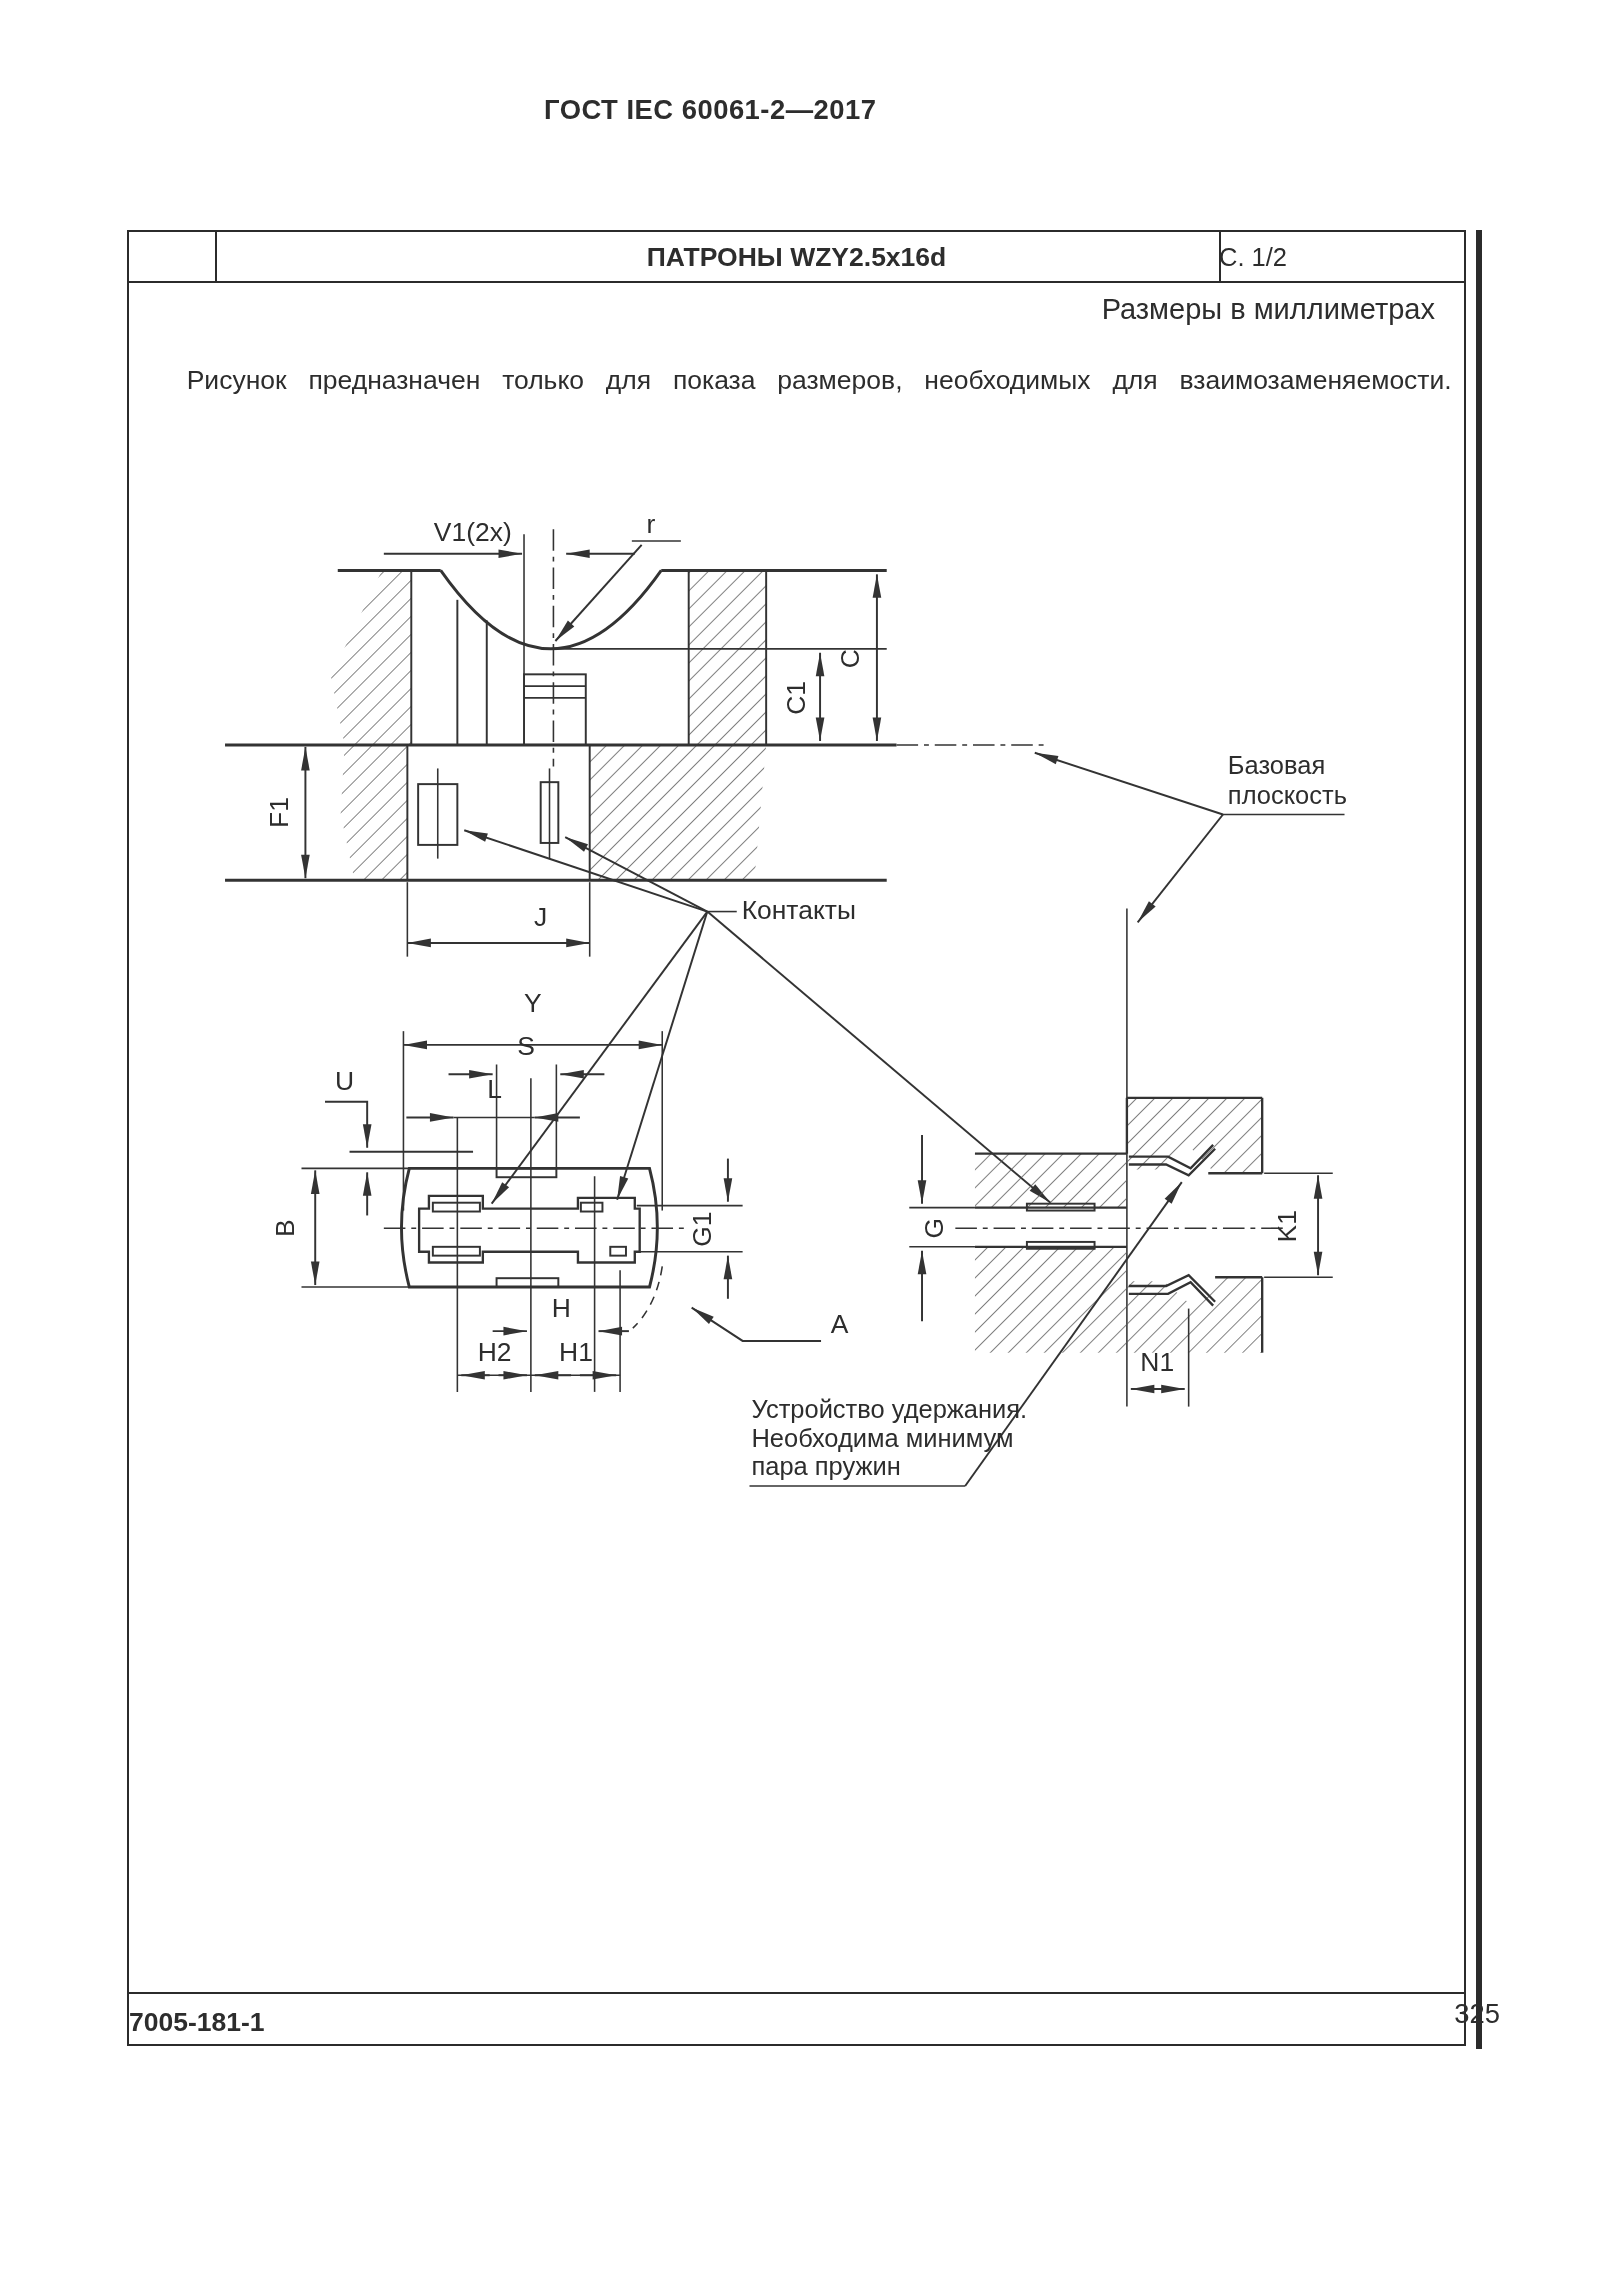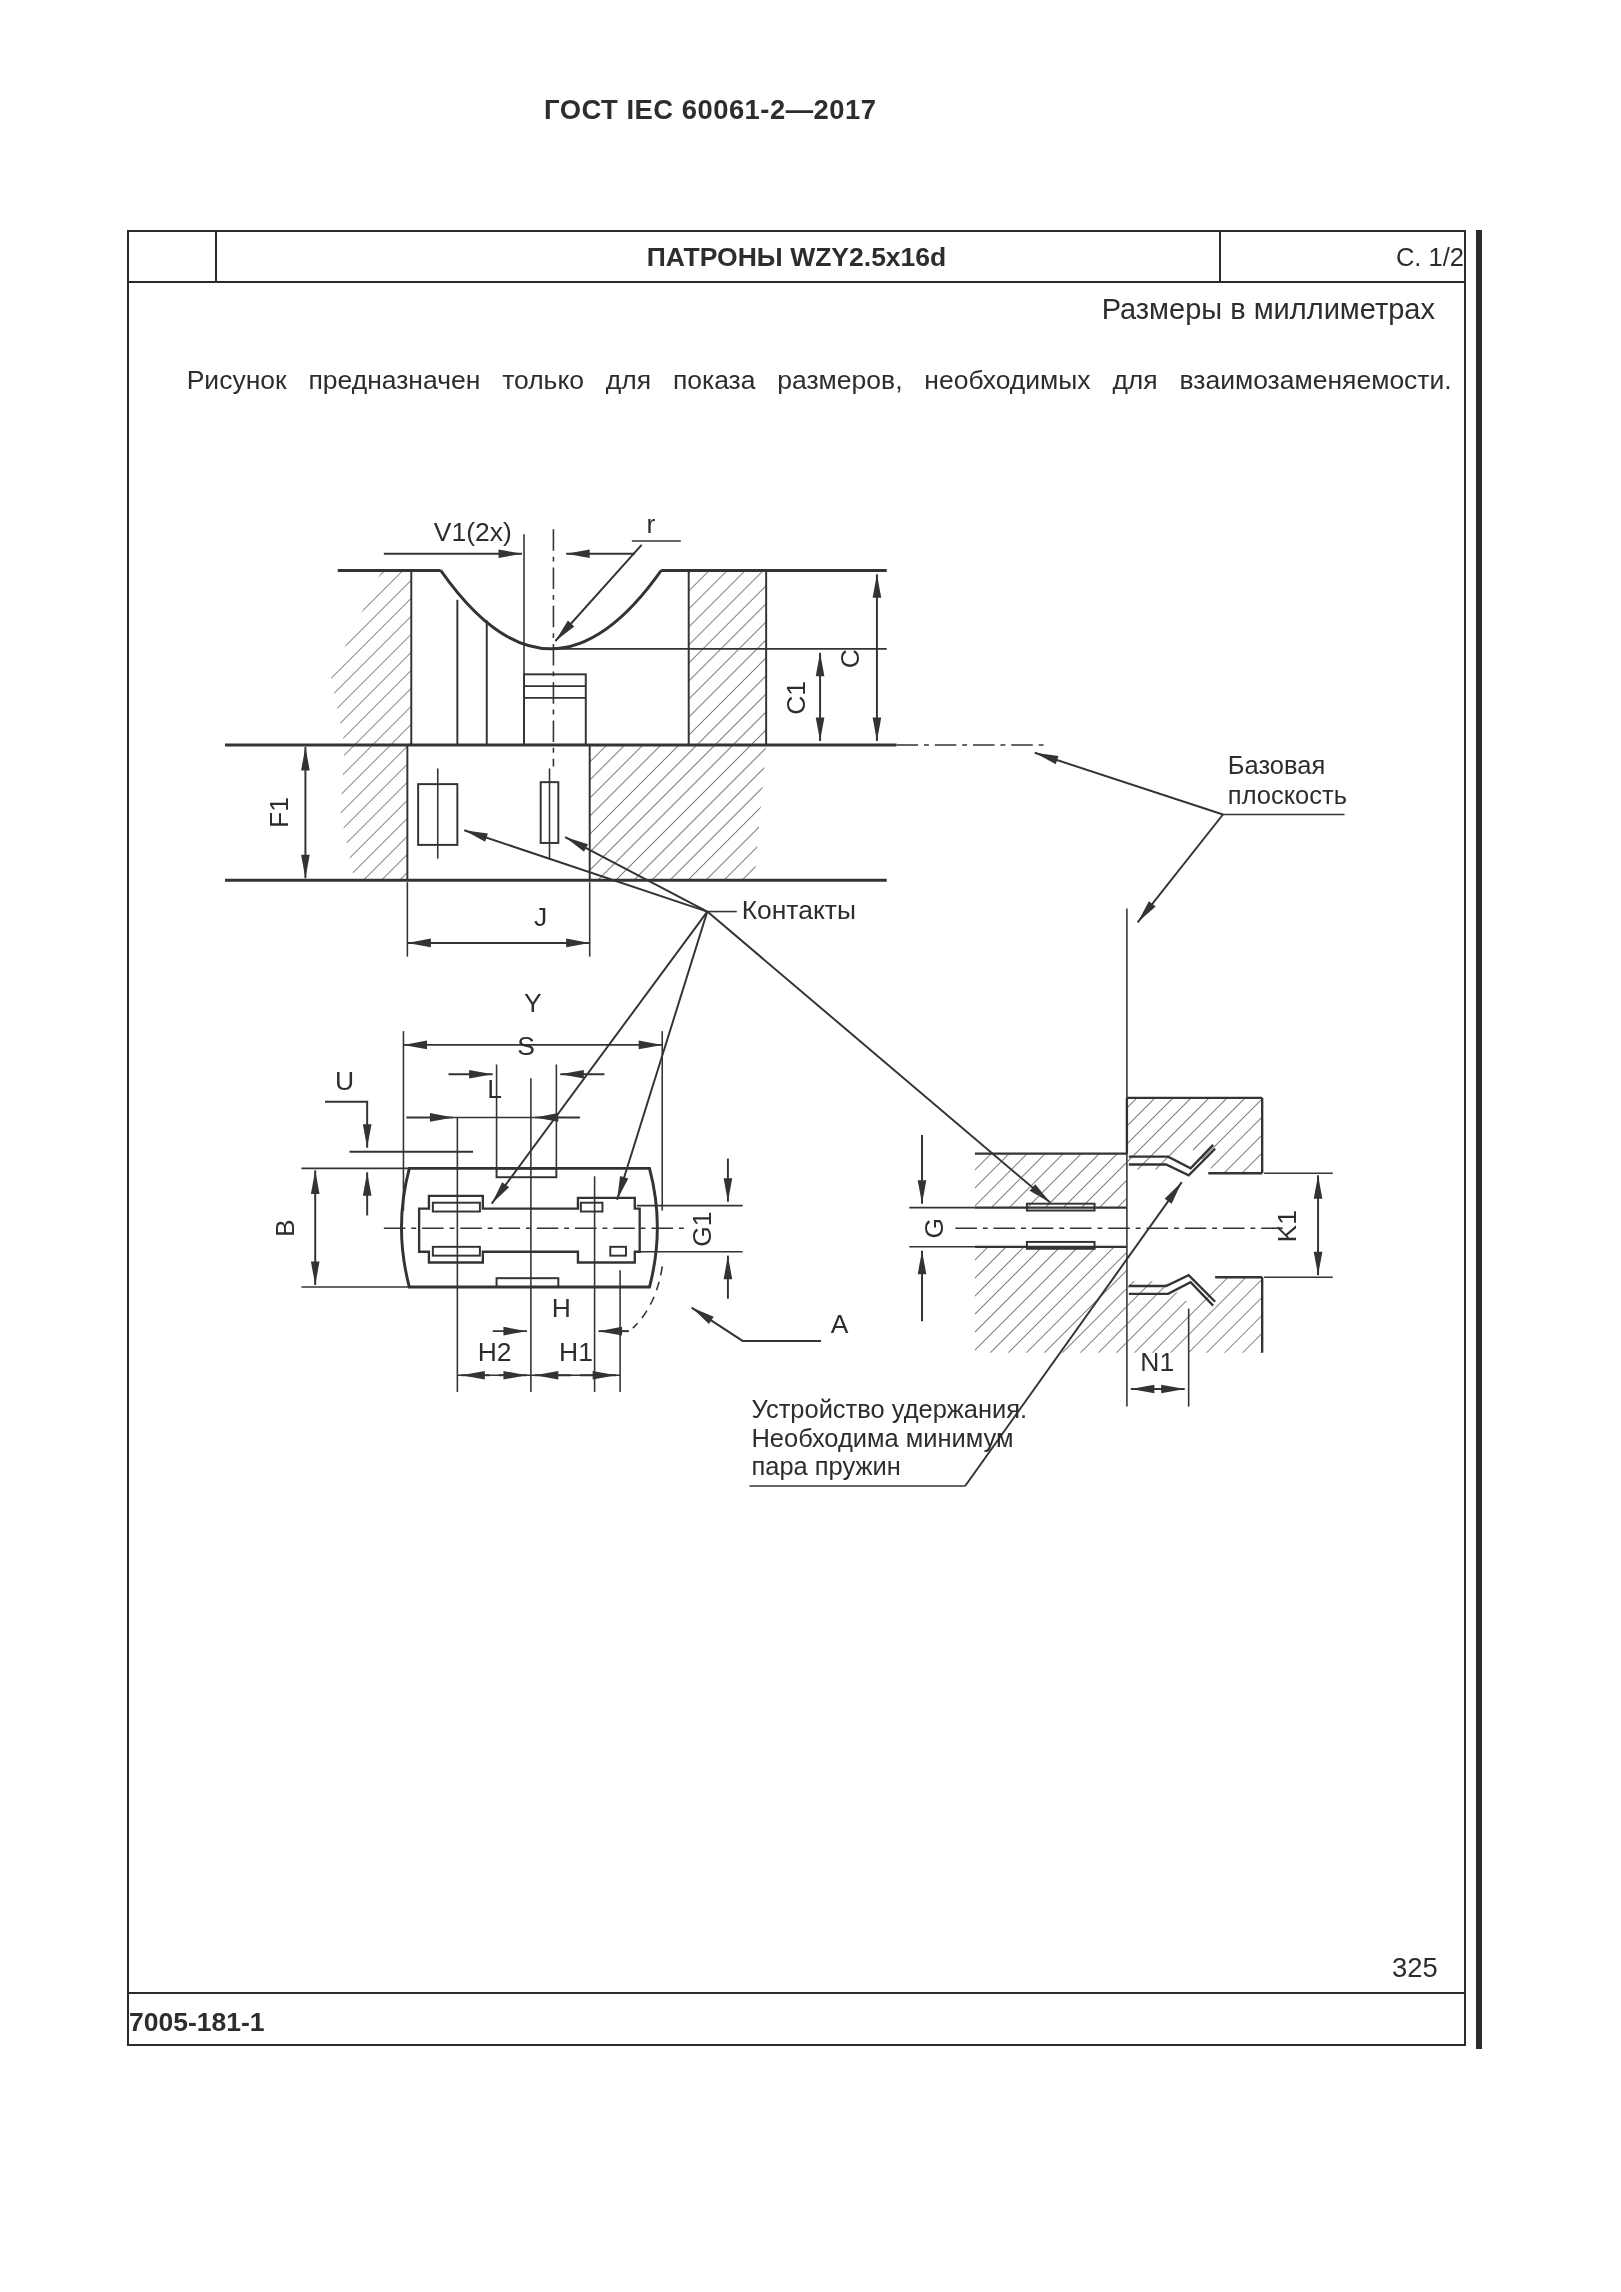--- a/index.html
+++ b/index.html
@@ -4,28 +4,28 @@
 <style>
   html,body{margin:0;padding:0;background:#fff;}
   body{width:1621px;height:2293px;position:relative;font-family:"Liberation Sans",sans-serif;color:#2d2d2d;}
   .abs{position:absolute;}
   #std-ref{left:544px;top:94px;width:441px;font-size:27.4px;font-weight:bold;letter-spacing:0.5px;}
   #main-box{left:127px;top:230px;width:1339px;height:1816px;border:2.9px solid #2b2b2b;box-sizing:border-box;padding-left:32px;}
   #dbl-line{left:1476px;top:230px;width:5.9px;height:1819px;background:#2b2b2b;}
   #hdr-row{left:0;top:0;width:100%;height:51px;border-bottom:2.9px solid #2b2b2b;box-sizing:border-box;}
   .vdiv{top:0;width:2px;height:51px;background:#2b2b2b;}
   #hdr-title{left:0;right:0;top:9.8px;text-align:center;font-size:26.5px;font-weight:bold;}
-  #hdr-page{left:1090px;right:0;top:10.8px;text-align:right;font-size:25.5px;}
+  #hdr-page{left:1090px;right:12px;top:10.8px;text-align:left;font-size:25.5px;}
   #units-note{top:61px;right:29px;font-size:29px;text-align:center;}
   #intro{left:12.7px;top:116px;width:1310px;font-size:26.5px;line-height:39px;}
   #intro .j{text-align:justify;text-align-last:justify;text-indent:45px;margin-top:13px;}
   #fig-caption{left:0;right:0;top:218px;text-align:center;font-size:26.5px;}
   #ftr-row{left:0;bottom:0;width:100%;height:52px;border-top:2.9px solid #2b2b2b;box-sizing:border-box;}
   #ftr-num{left:0;top:12.7px;width:1157px;text-align:left;font-size:26.5px;font-weight:bold;}
-  #page-num{left:1392px;top:1952px;width:108px;text-align:left;font-size:27.4px;}
+  #page-num{left:1392px;top:1998px;width:108px;text-align:right;font-size:27.4px;}
   
   .s3{stroke:#333;stroke-width:3;fill:none}
   .s24{stroke:#333;stroke-width:2.4;fill:none}
   .s2{stroke:#333;stroke-width:2;fill:none}
   .s16{stroke:#333;stroke-width:1.6;fill:none}
   .dim{stroke:#333;stroke-width:2;fill:none}
   .cl{stroke-dasharray:22 6 5 6}
   .dsh{stroke-dasharray:9 7}
   .lbl{font-family:"Liberation Sans",sans-serif;font-size:27px;fill:#2d2d2d}
   .lbl2{font-family:"Liberation Sans",sans-serif;font-size:26px;fill:#2d2d2d}

